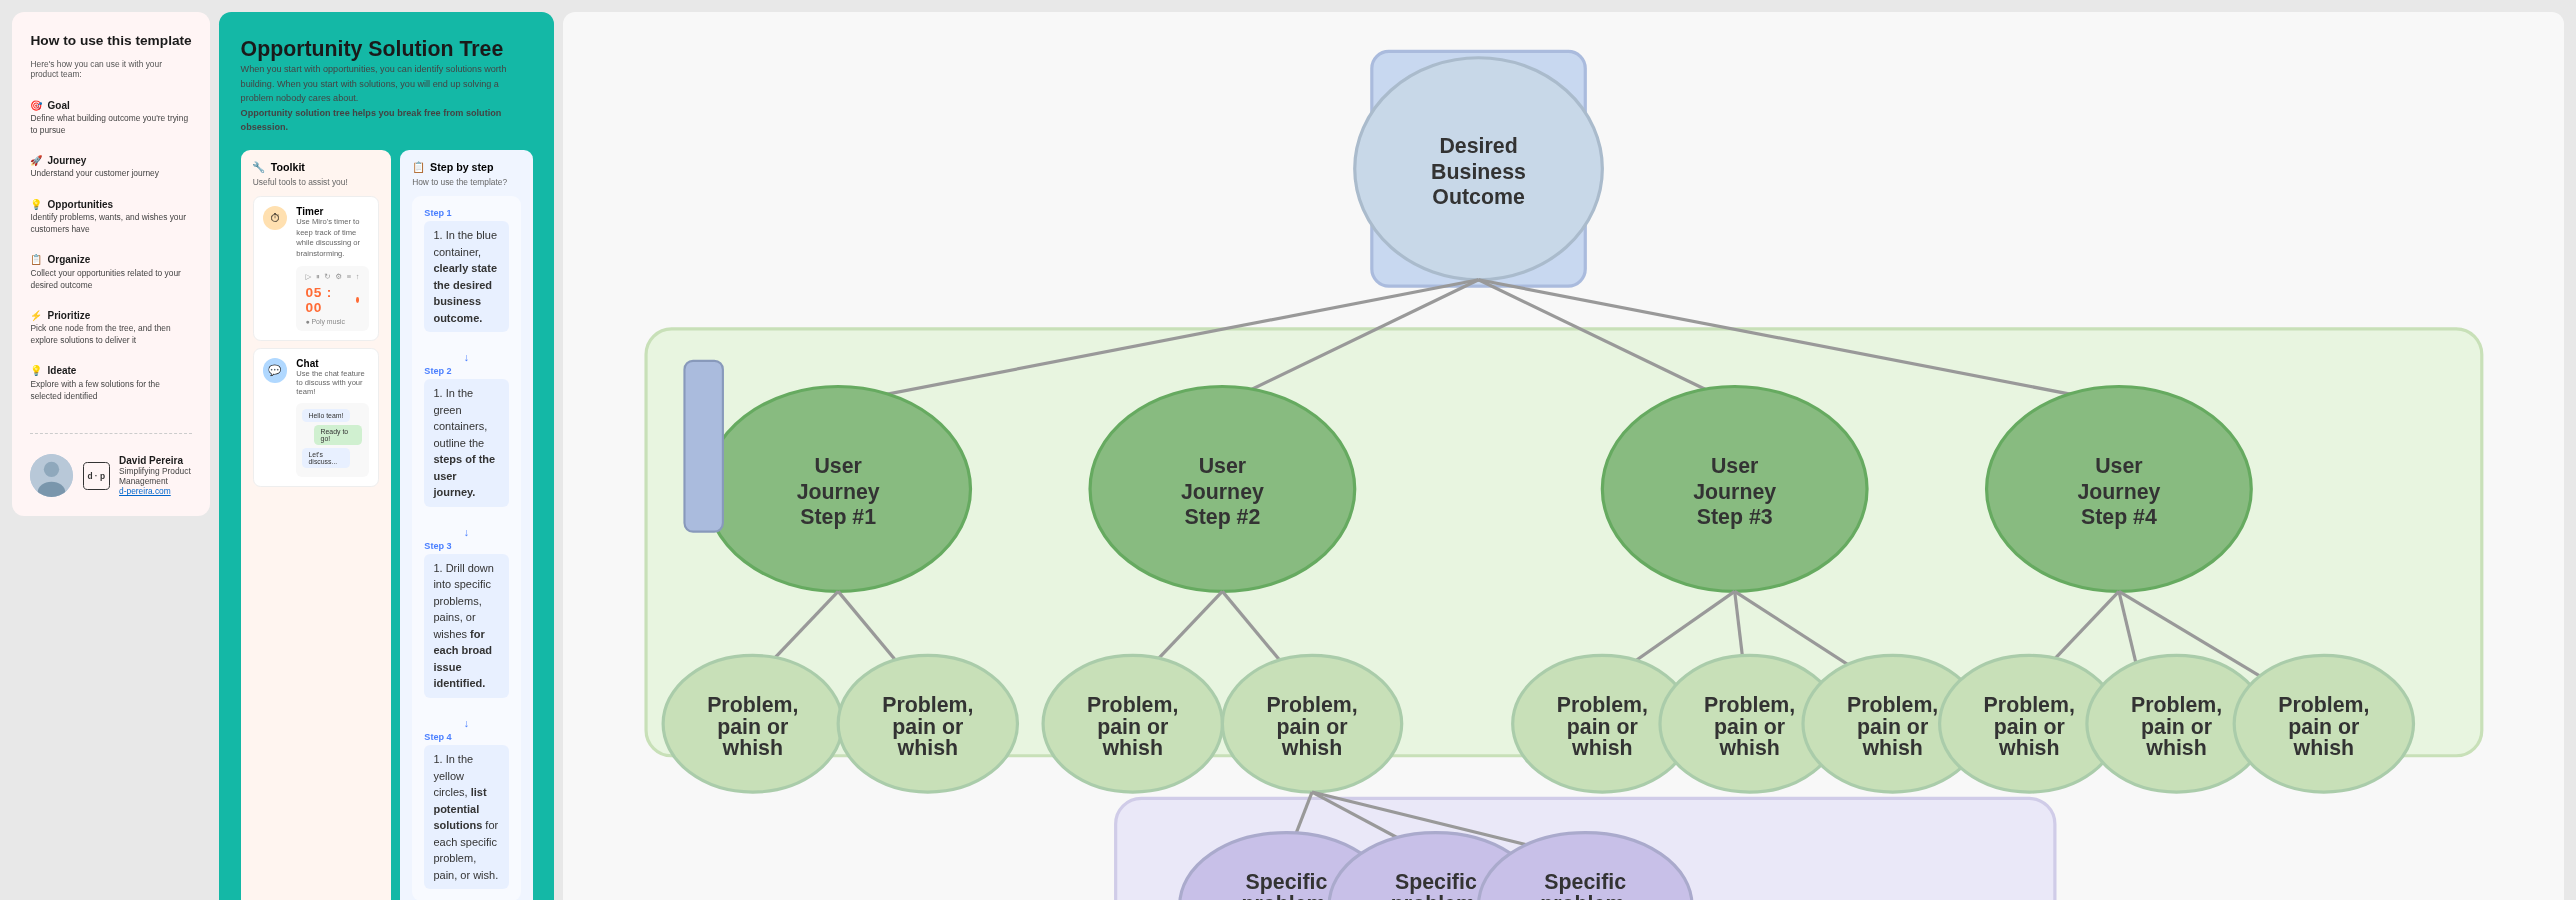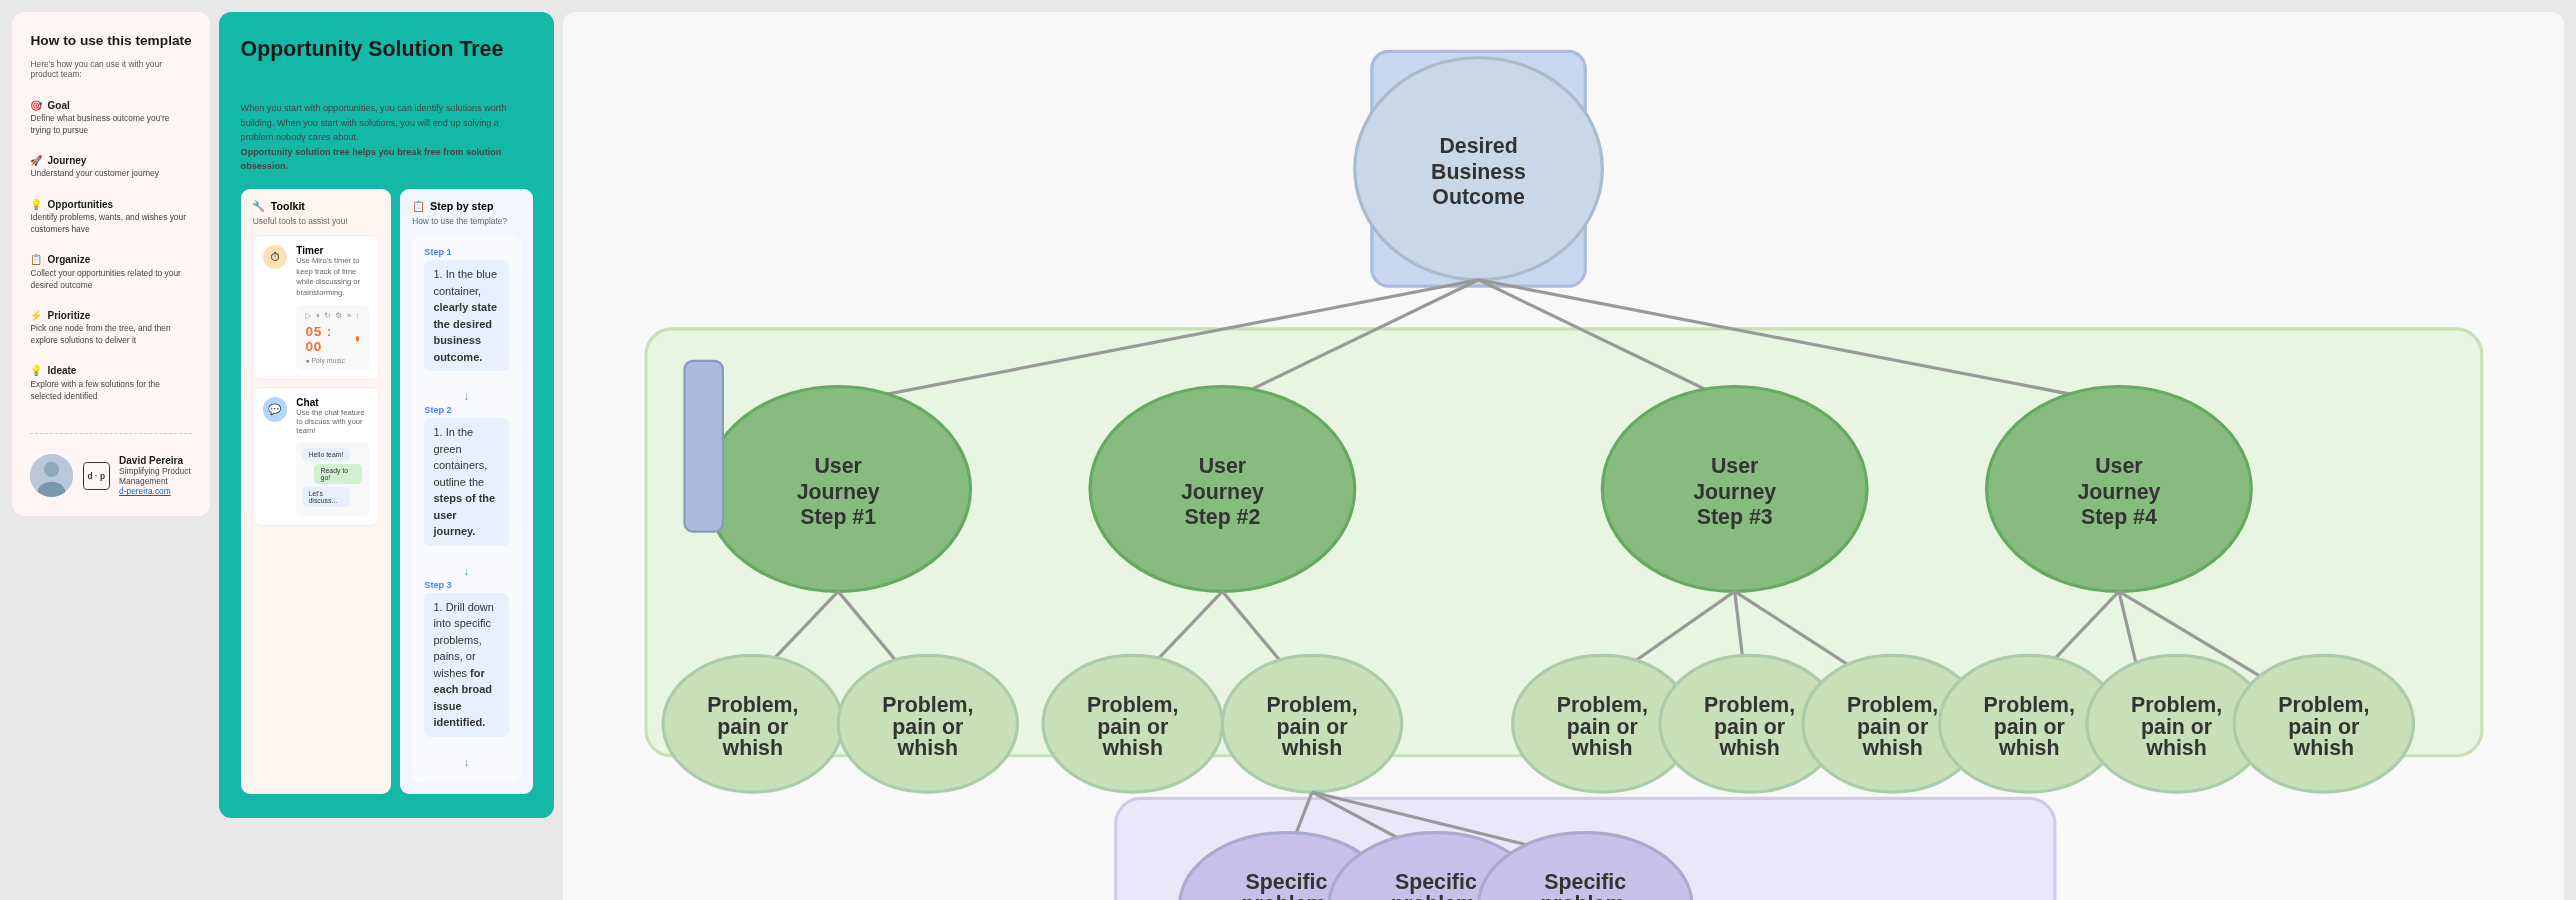--- a/index.html
+++ b/index.html
@@ -115,21 +115,20 @@
     .middle-panel h1 {
       font-size: 21.3px;
       font-weight: 800;
       color: #1a1a1a;
       line-height: 1.2;
     }
     .middle-panel .intro-text {
       font-size: 9.1px;
       color: #444;
       line-height: 1.6;
-      margin-top: 39px;
     }
     .middle-panel .intro-text strong {
       font-weight: 700;
     }
     .tools-row {
       display: flex;
       gap: 9.1px;
     }
     .tool-card {
       background: #fff5f0;
@@ -302,21 +301,21 @@
 
 <div class="left-panel">
   <h2>How to use this template</h2>
   <p class="subtitle">Here's how you can use it with your product team:</p>
 
   <div class="section-item">
     <div class="section-title">
       <span>🎯</span>
       <span>Goal</span>
     </div>
-    <p class="section-desc">Define what business outcome you're trying to pursue</p>
+    <p class="section-desc">Define what building outcome you're trying to pursue</p>
   </div>
 
   <div class="section-item">
     <div class="section-title">
       <span>🚀</span>
       <span>Journey</span>
     </div>
     <p class="section-desc">Understand your customer journey</p>
   </div>
 
@@ -455,20 +454,26 @@
           </div>
         </div>
         <div class="step-arrow">↓</div>
         <div class="step-item">
           <div class="step-label">Step 3</div>
           <div class="step-box">
             1. Drill down into specific problems, pains, or wishes <strong>for each broad issue identified.</strong>
           </div>
         </div>
         <div class="step-arrow">↓</div>
+        <div class="step-item">
+          <div class="step-label">Step 4</div>
+          <div class="step-box">
+            1. In the yellow circles, <strong>list potential solutions</strong> for each specific problem, pain, or wish.
+          </div>
+        </div>
       </div>
     </div>
   </div>
 </div>
 
 <div class="right-panel">
   <svg class="tree-svg" viewBox="0 0 920 700" xmlns="http://www.w3.org/2000/svg">
 
     <rect x="370" y="10" width="100" height="110" rx="8" fill="#c8d8f0" stroke="#aabbdd" stroke-width="1.5"></rect>
 

